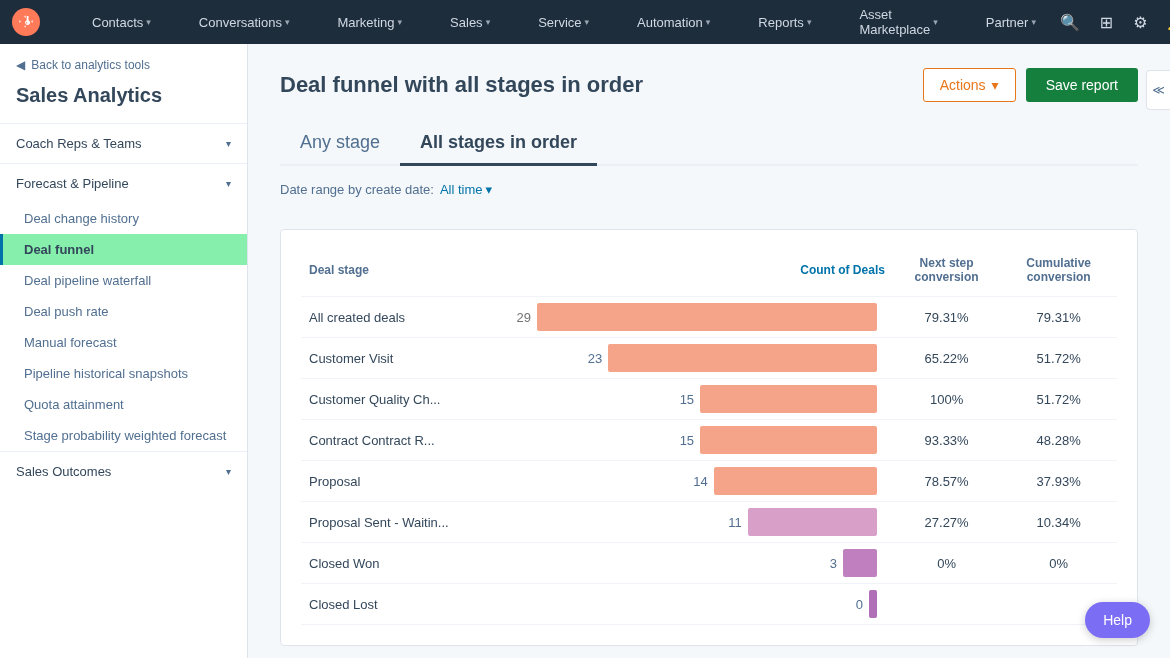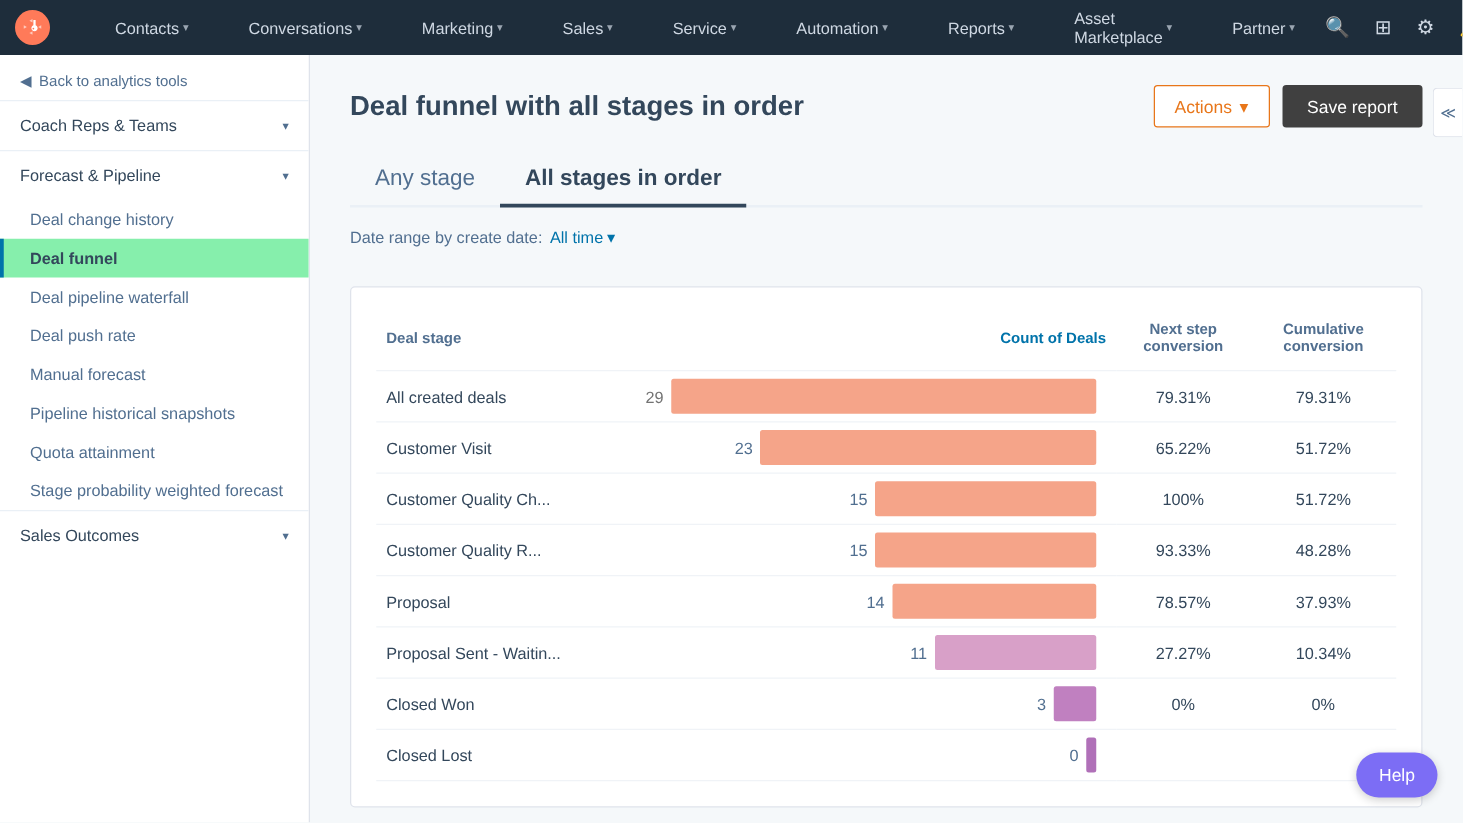--- a/index.html
+++ b/index.html
@@ -130,21 +130,21 @@
       background: #fff;
       color: #e8761a;
       font-size: 14px;
       font-weight: 500;
       padding: 8px 16px;
       border-radius: 3px;
       cursor: pointer;
       display: flex; align-items: center; gap: 6px;
     }
     .btn-save {
-      background: #404040;
+      background: #15803d;
       color: #fff;
       border: none;
       font-size: 14px;
       font-weight: 500;
       padding: 8px 20px;
       border-radius: 3px;
       cursor: pointer;
     }
 
     
@@ -321,20 +321,21 @@
   <div class="nav-icon-btn" style="font-size:10px;">▼</div>
 </nav>
 
 <div class="app-body">
 
   <aside class="sidebar">
     <div class="sidebar-back">
       <span>◀</span>
       <span>Back to analytics tools</span>
     </div>
+    <div class="sidebar-title">Sales Analytics</div>
 
     <div class="sidebar-section">
       <div class="sidebar-section-header">
         <span>Coach Reps &amp; Teams</span>
         <span class="sidebar-chevron">▾</span>
       </div>
     </div>
 
     <div class="sidebar-section">
       <div class="sidebar-section-header">
@@ -440,21 +441,21 @@
           <span style="font-size:13px; color:#516f90; margin-right:6px;">15</span>
           <div class="bar-track" style="background:#f5a489; width:176.8px;">
           </div>
         </div>
       </div>
     </td>
     <td class="conversion-val">100%</td>
     <td class="conversion-val">51.72%</td>
   </tr>
             <tr>
-    <td style="font-size:13px; color:#33475b;">Customer Quality R...</td>
+    <td style="font-size:13px; color:#33475b;">Contract Contract R...</td>
     <td>
       <div class="bar-cell">
         <div style="flex:1; display:flex; align-items:center; justify-content:flex-end; padding-right: 8px;">
           <span style="font-size:13px; color:#516f90; margin-right:6px;">15</span>
           <div class="bar-track" style="background:#f5a489; width:176.8px;">
           </div>
         </div>
       </div>
     </td>
     <td class="conversion-val">93.33%</td>

